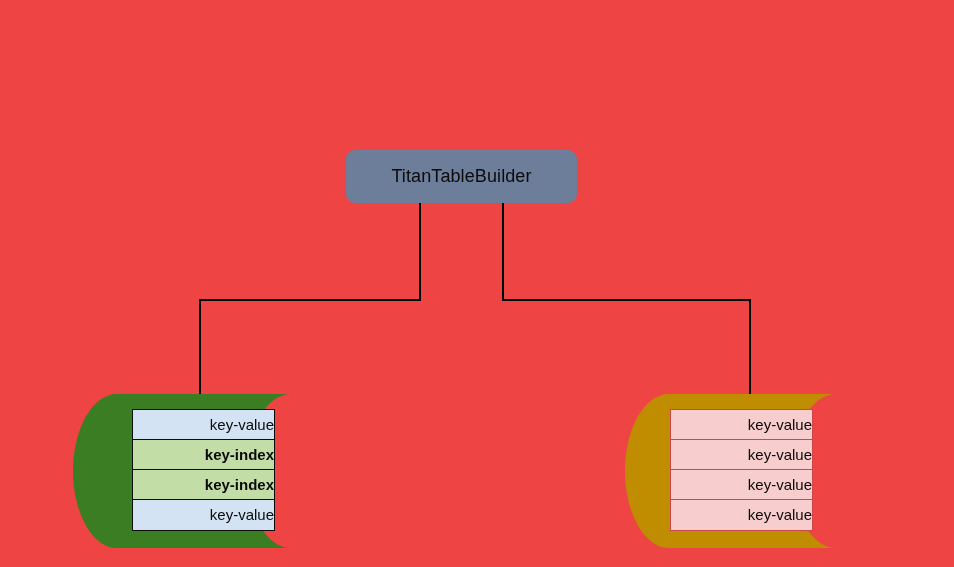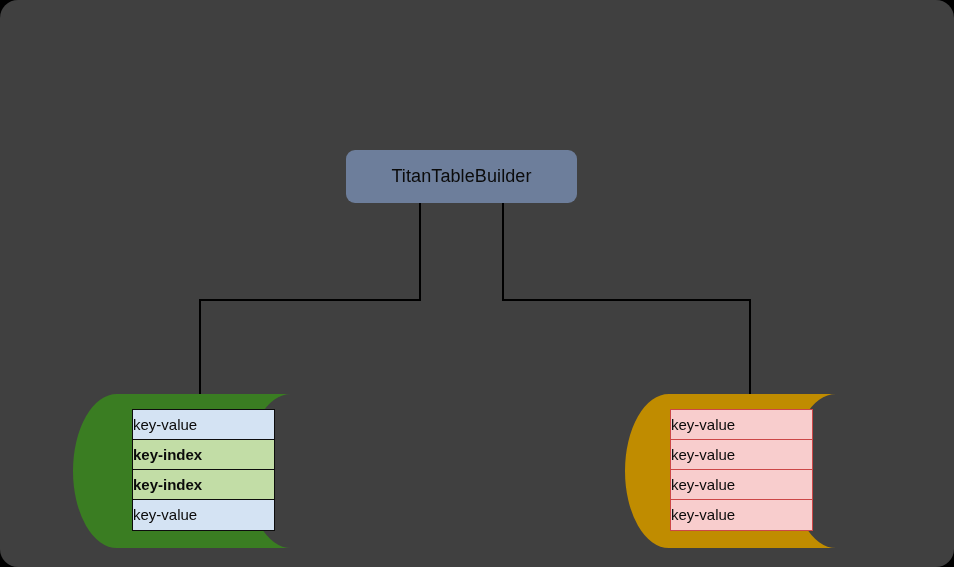--- a/index.html
+++ b/index.html
@@ -8,23 +8,22 @@
     padding: 0;
     background: #000000;
   }
   body {
     font-family: "Liberation Sans", sans-serif;
   }
   #canvas {
     position: relative;
     width: 954px;
     height: 567px;
-    background: #404040;
+    background: #ef4444;
     overflow: hidden;
-    border-radius: 18px;
   }
 
   
   .builder-node {
     position: absolute;
     left: 346px;
     top: 150px;
     width: 231px;
     height: 53px;
     background: #6D7E9B;
@@ -67,21 +66,21 @@
   .kv-table {
     position: absolute;
     top: 15px;
     border-collapse: collapse;
     box-sizing: border-box;
   }
   .kv-table .kv-row {
     display: block;
     height: 30px;
     line-height: 30px;
-    text-align: left;
+    text-align: right;
     font-size: 15px;
     color: #0b0b0b;
     box-sizing: border-box;
     white-space: nowrap;
   }
 
   
   .table-left {
     left: 59px;
     width: 143px;

